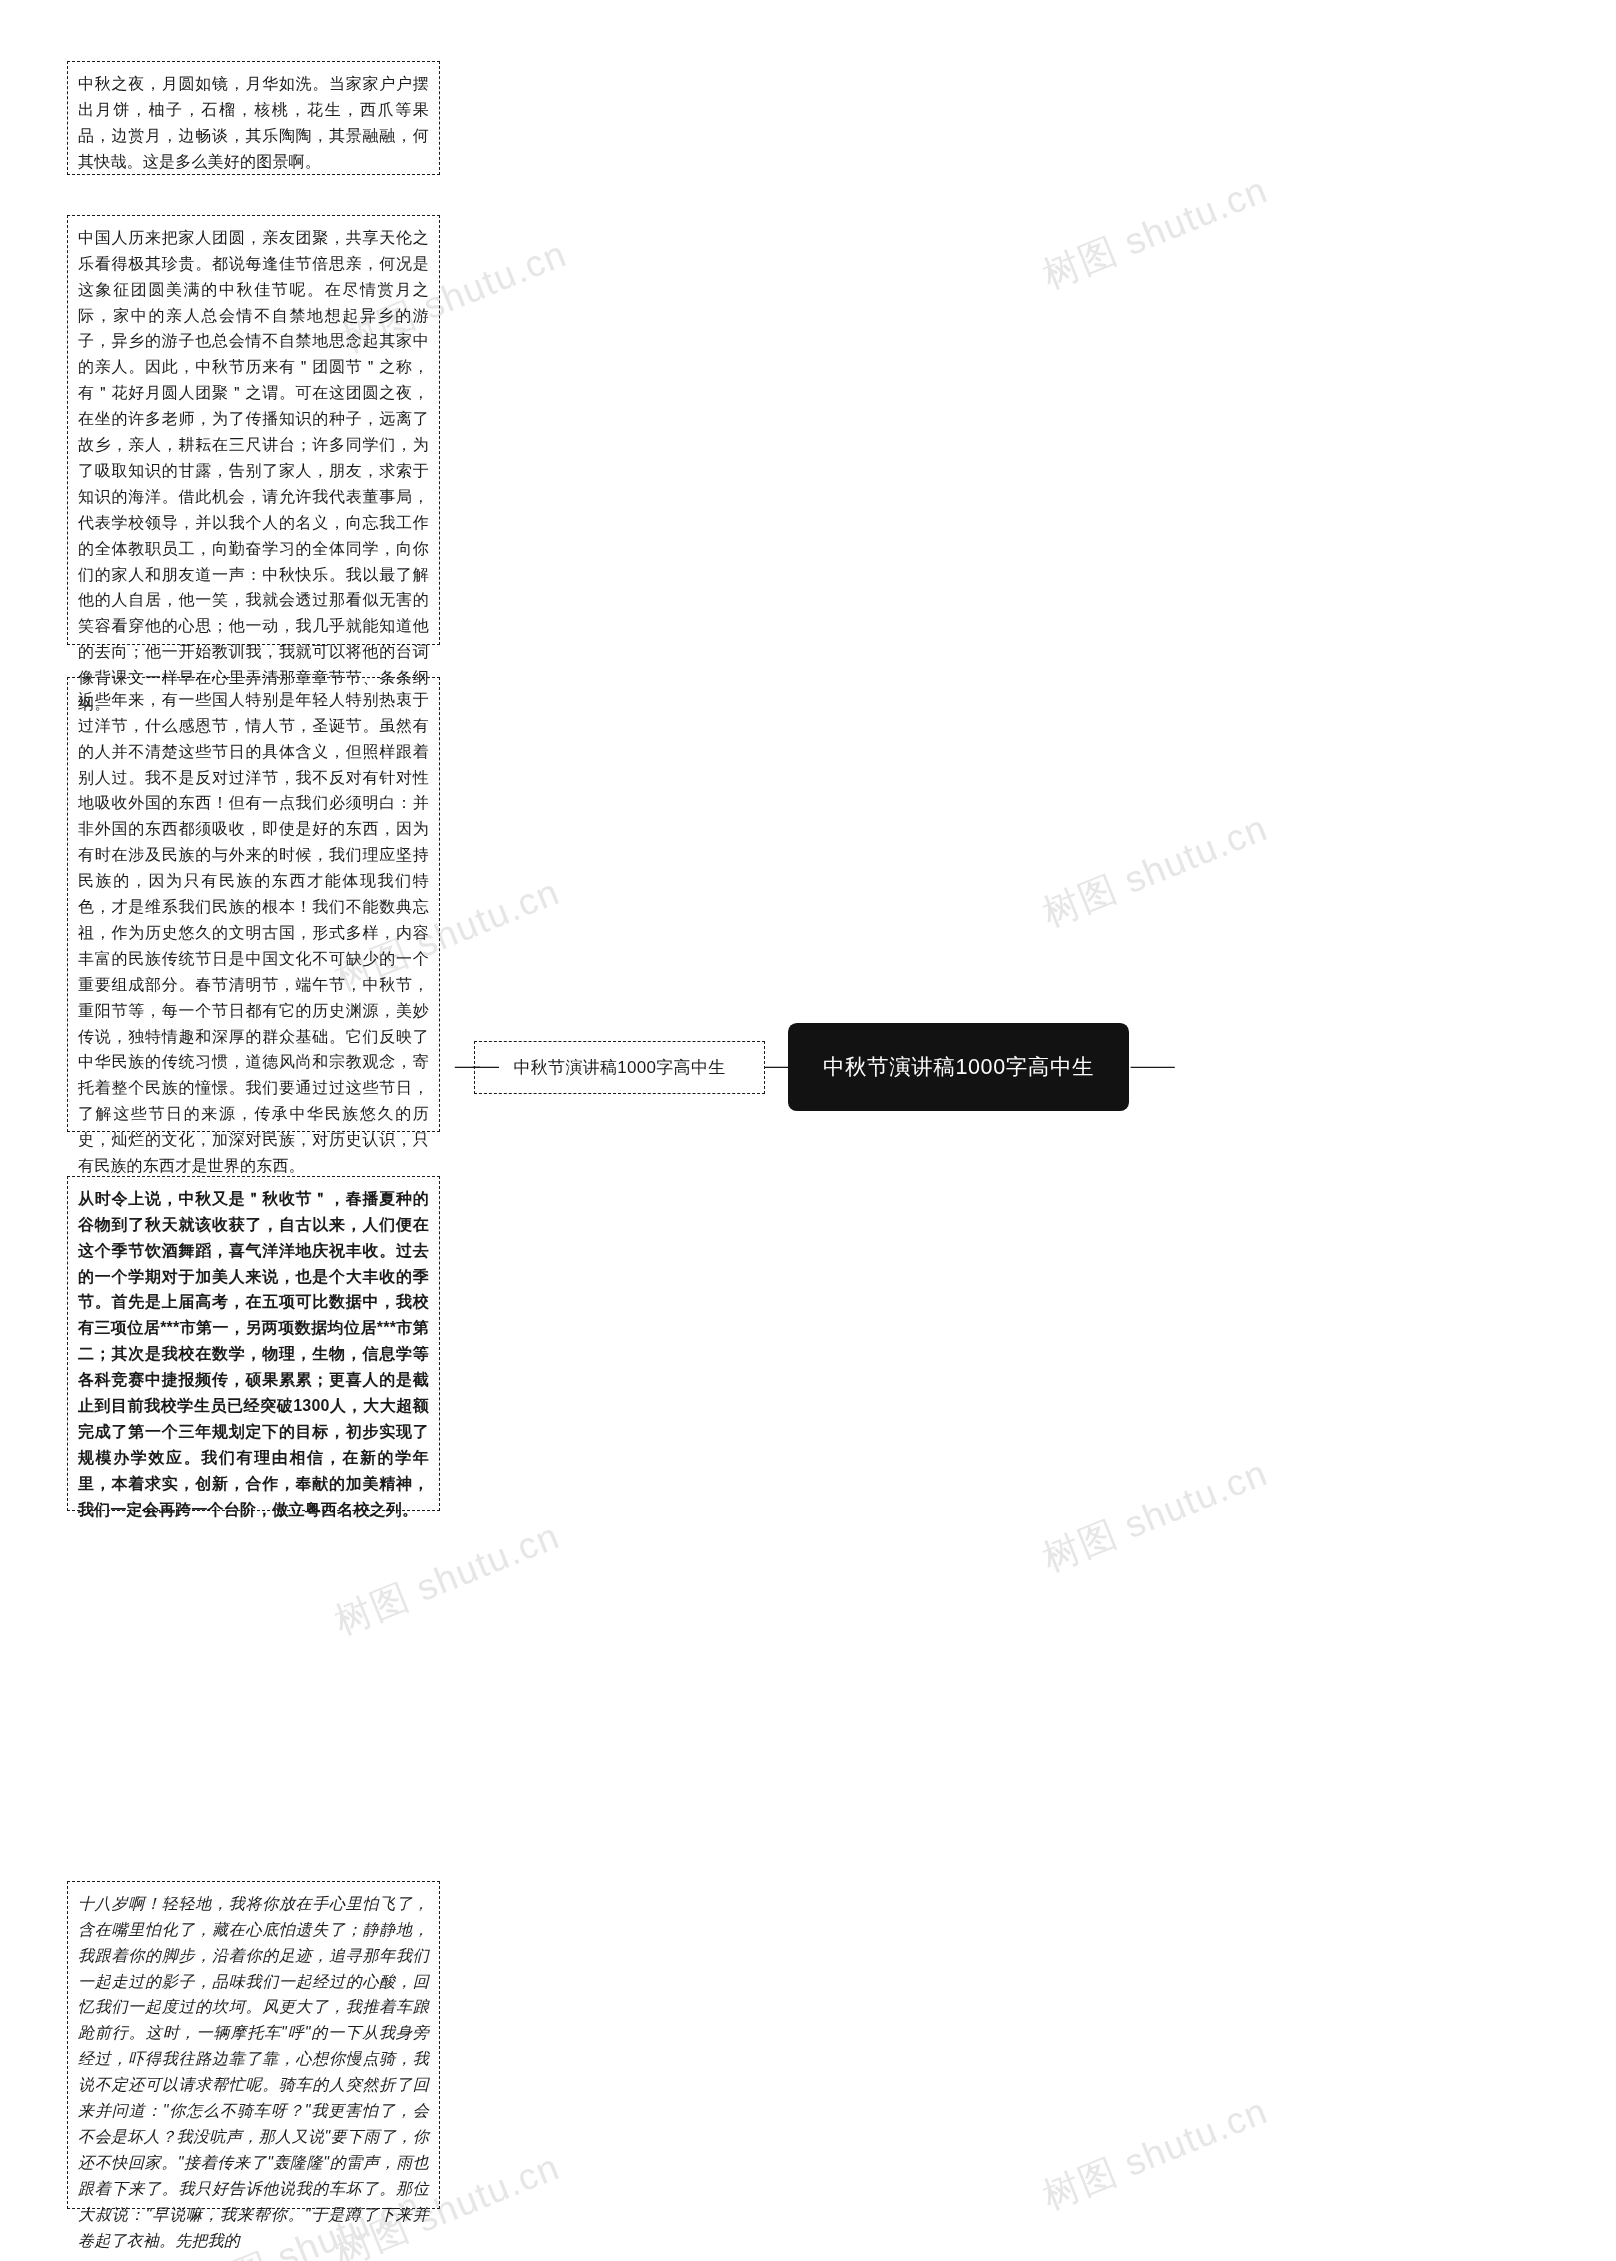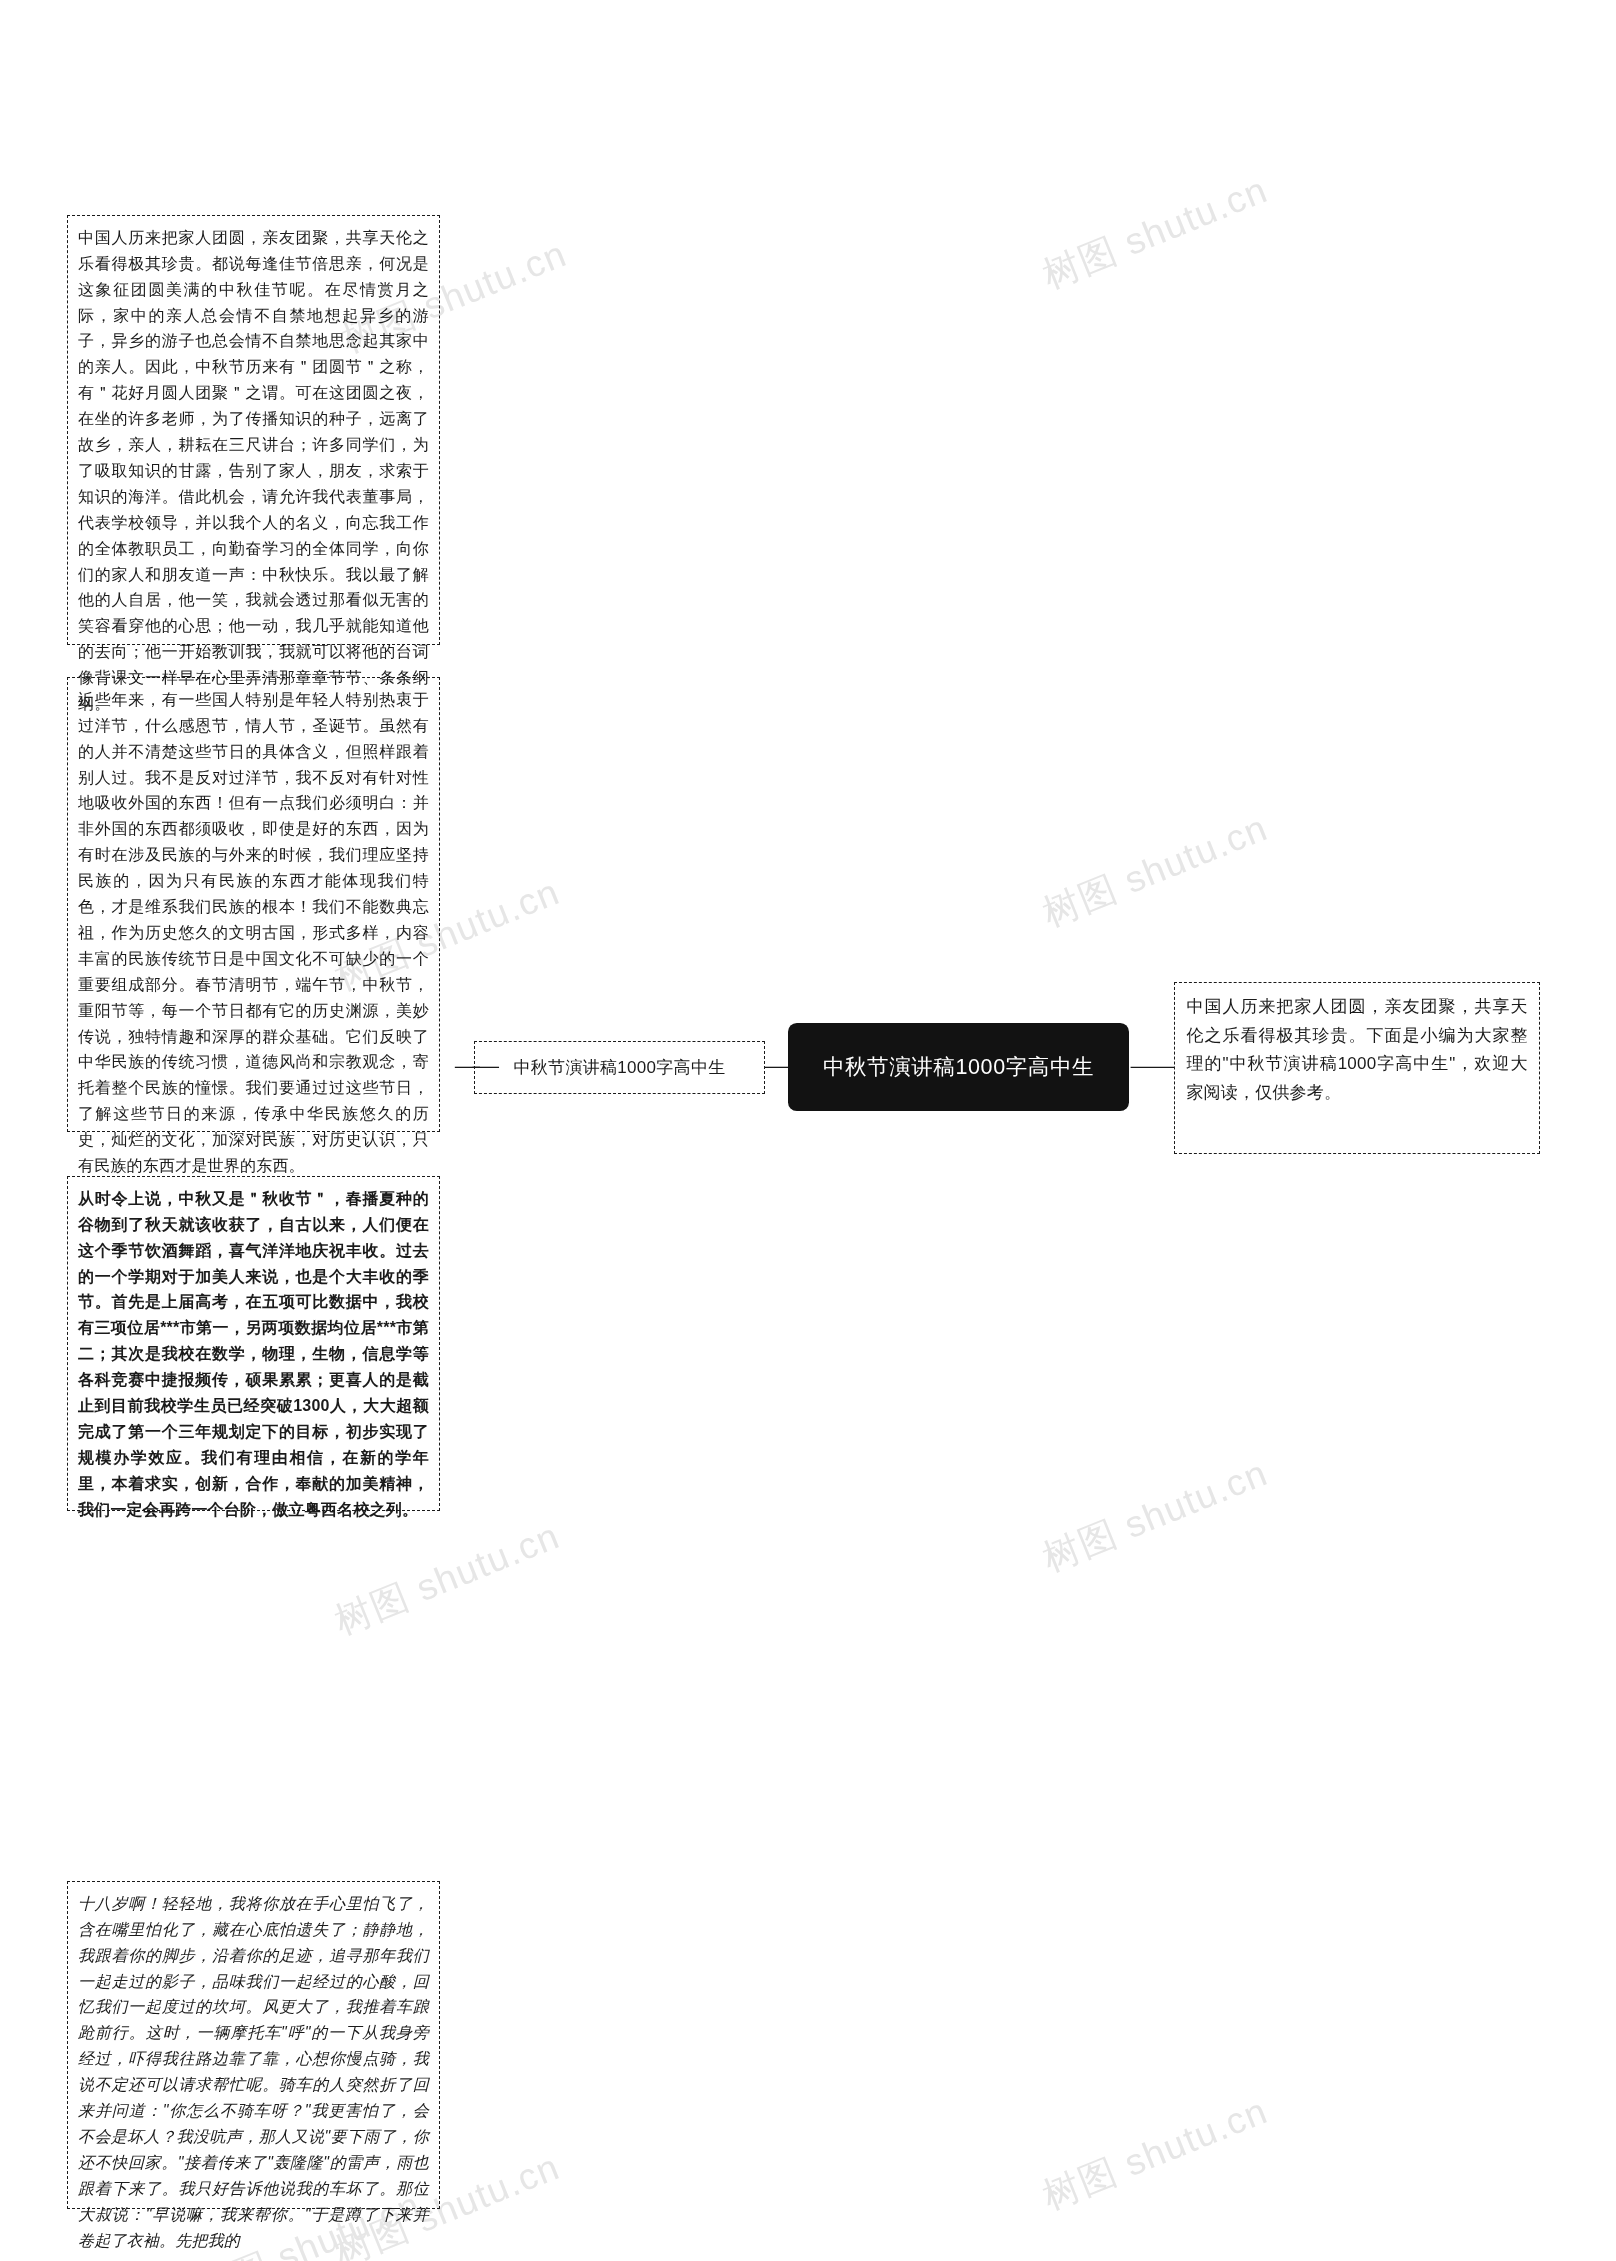--- a/index.html
+++ b/index.html
@@ -119,20 +119,23 @@
   <svg class="connectors" viewBox="0 0 2560 3580">
     <path d="M 720 1690 C 760 1690, 760 1690, 760 1690" stroke="#1a1a1a" stroke-width="2" fill="none"></path>
 
     <path d="M 748 1690 L 790 1690" stroke="#1a1a1a" stroke-width="2" fill="none"></path>
 
     <path d="M 1210 1690 L 1250 1690" stroke="#1a1a1a" stroke-width="2" fill="none"></path>
 
     <path d="M 1790 1690 L 1860 1690" stroke="#1a1a1a" stroke-width="2" fill="none"></path>
   </svg>
 
+  <div class="node" style="left:67px; top:61px; width:373px; height:114px;">
+    <span>中秋之夜，月圆如镜，月华如洗。当家家户户摆出月饼，柚子，石榴，核桃，花生，西爪等果品，边赏月，边畅谈，其乐陶陶，其景融融，何其快哉。这是多么美好的图景啊。</span>
+  </div>
 
   <div class="node" style="left:67px; top:215px; width:373px; height:430px;">
     <span>中国人历来把家人团圆，亲友团聚，共享天伦之乐看得极其珍贵。都说每逢佳节倍思亲，何况是这象征团圆美满的中秋佳节呢。在尽情赏月之际，家中的亲人总会情不自禁地想起异乡的游子，异乡的游子也总会情不自禁地思念起其家中的亲人。因此，中秋节历来有＂团圆节＂之称，有＂花好月圆人团聚＂之谓。可在这团圆之夜，在坐的许多老师，为了传播知识的种子，远离了故乡，亲人，耕耘在三尺讲台；许多同学们，为了吸取知识的甘露，告别了家人，朋友，求索于知识的海洋。借此机会，请允许我代表董事局，代表学校领导，并以我个人的名义，向忘我工作的全体教职员工，向勤奋学习的全体同学，向你们的家人和朋友道一声：中秋快乐。我以最了解他的人自居，他一笑，我就会透过那看似无害的笑容看穿他的心思；他一动，我几乎就能知道他的去向；他一开始教训我，我就可以将他的台词像背课文一样早在心里弄清那章章节节、条条纲纲。</span>
   </div>
 
   <div class="node" style="left:67px; top:677px; width:373px; height:455px;">
     <span>近些年来，有一些国人特别是年轻人特别热衷于过洋节，什么感恩节，情人节，圣诞节。虽然有的人并不清楚这些节日的具体含义，但照样跟着别人过。我不是反对过洋节，我不反对有针对性地吸收外国的东西！但有一点我们必须明白：并非外国的东西都须吸收，即使是好的东西，因为有时在涉及民族的与外来的时候，我们理应坚持民族的，因为只有民族的东西才能体现我们特色，才是维系我们民族的根本！我们不能数典忘祖，作为历史悠久的文明古国，形式多样，内容丰富的民族传统节日是中国文化不可缺少的一个重要组成部分。春节清明节，端午节，中秋节，重阳节等，每一个节日都有它的历史渊源，美妙传说，独特情趣和深厚的群众基础。它们反映了中华民族的传统习惯，道德风尚和宗教观念，寄托着整个民族的憧憬。我们要通过过这些节日，了解这些节日的来源，传承中华民族悠久的历史，灿烂的文化，加深对民族，对历史认识，只有民族的东西才是世界的东西。</span>
   </div>
 
   <div class="node" style="left:67px; top:1176px; width:373px; height:335px;font-weight:bold;">
@@ -145,18 +148,15 @@
   </div>
 
   <div class="node-title" style="left:474px; top:1041px; width:291px; height:53px;">
     <span>中秋节演讲稿1000字高中生</span>
   </div>
 
   <div class="node-root" style="left:788px; top:1023px; width:341px; height:88px;">
     <span>中秋节演讲稿1000字高中生</span>
   </div>
 
-  <div class="node-summary" style="left:1174px; top:982px; width:366px; height:172px;">
-    <span>中国人历来把家人团圆，亲友团聚，共享天伦之乐看得极其珍贵。下面是小编为大家整理的"中秋节演讲稿1000字高中生"，欢迎大家阅读，仅供参考。</span>
-  </div>
 
 </div>
 
 
 </body></html>

